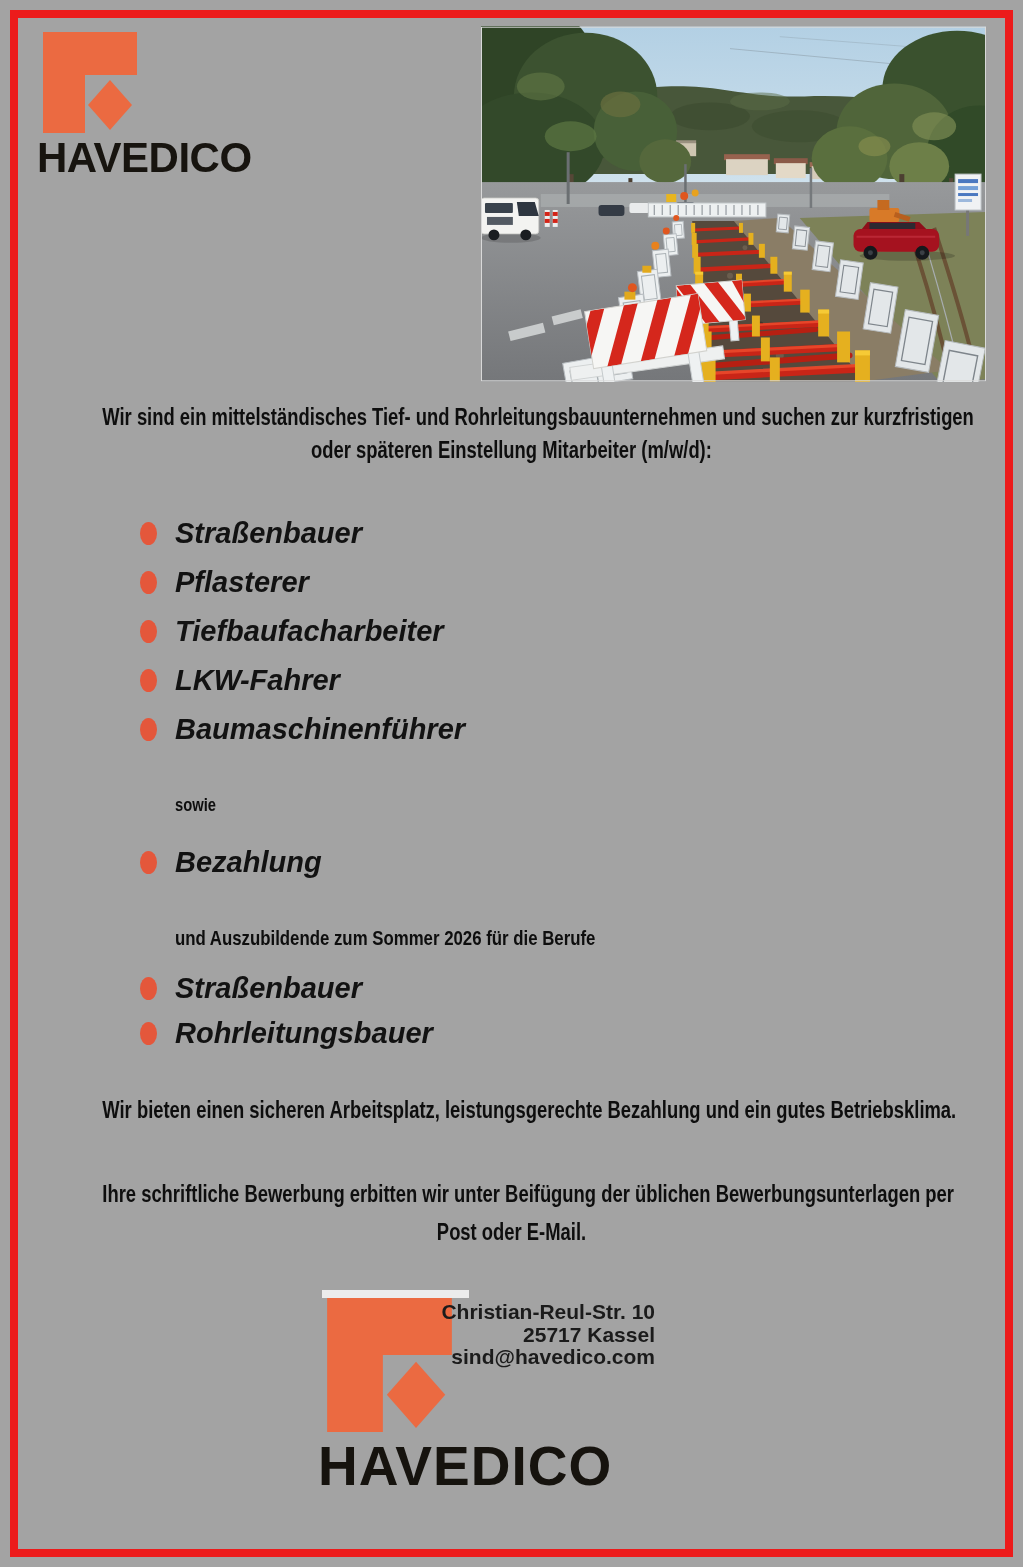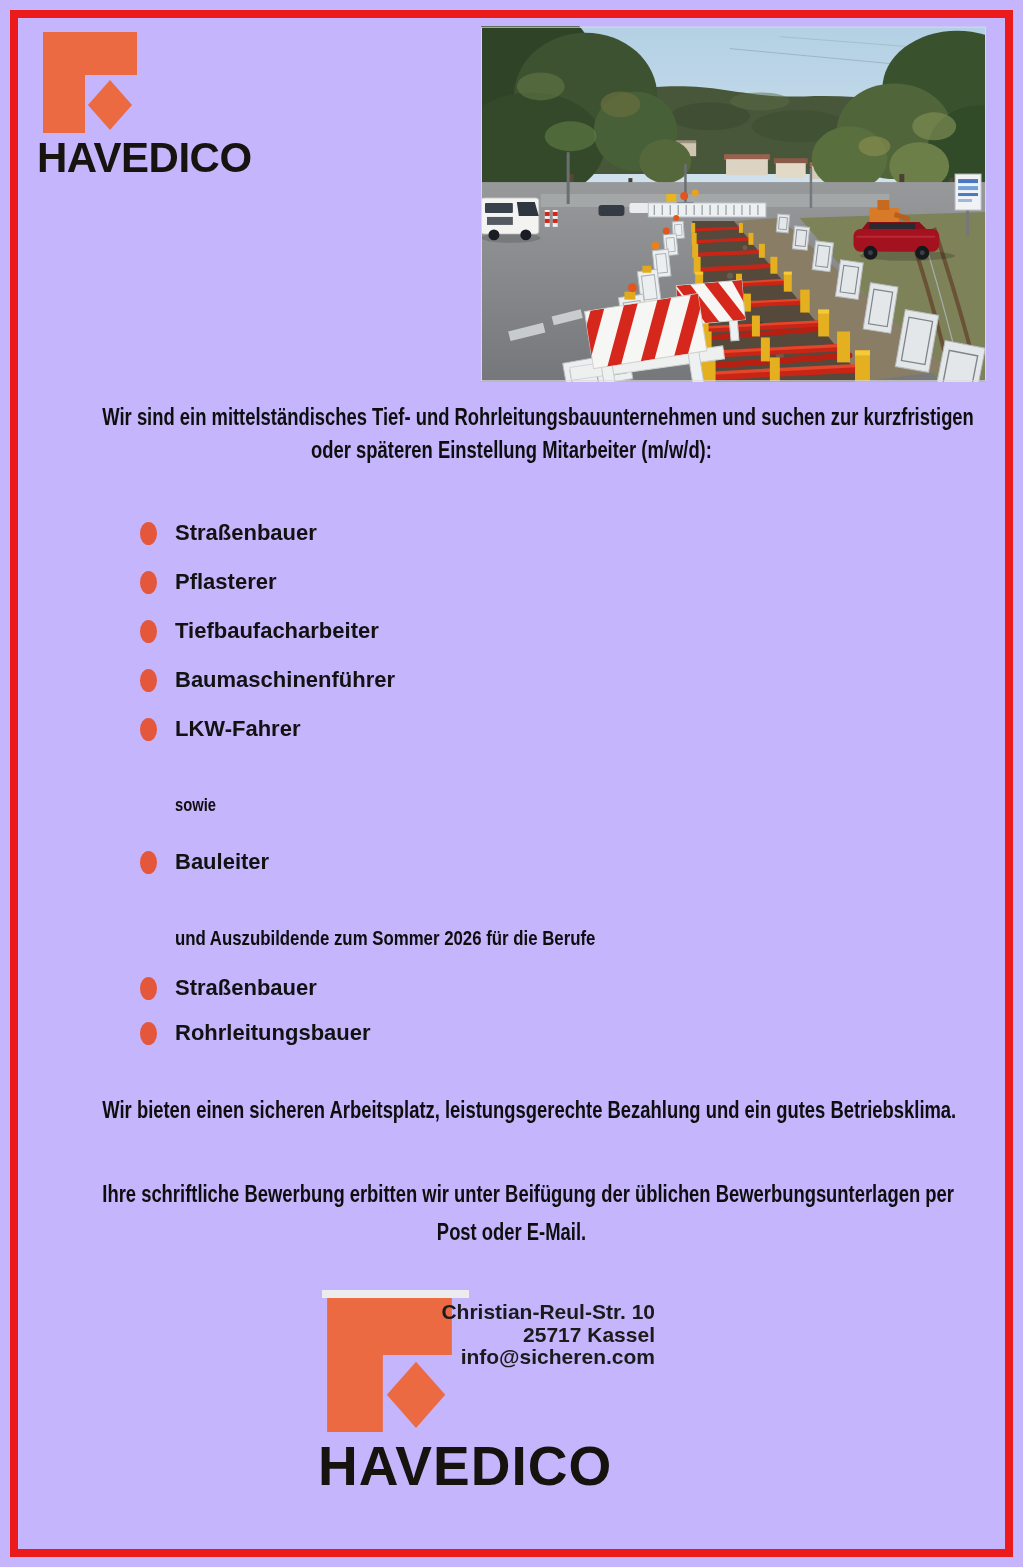--- a/index.html
+++ b/index.html
@@ -1,17 +1,17 @@
 <!DOCTYPE html>
 <html style="--accent-orange: #EB6A41; --bullet-orange: #E4573B; --border-red: #EC1B1B; --text-color: #141414;"><head>
 <meta charset="utf-8">
 <style>
   html,body{margin:0;padding:0;background:#ffffff;}
   .page{
-    position:relative;width:1023px;height:1567px;background:#c4b5fd;
+    position:relative;width:1023px;height:1567px;background:#a3a3a3;
     font-family:"Liberation Sans", sans-serif;color:var(--text-color,#141414);
     overflow:hidden;
   }
   .border-frame{
     position:absolute;left:10px;top:10px;right:10px;bottom:10px;
     border:8px solid var(--border-red,#EC1B1B);pointer-events:none;
   }
   
   .top-mark{position:absolute;left:43px;top:32px;width:94px;height:101px;}
   .top-word{
@@ -28,21 +28,21 @@
   .intro{position:absolute;left:0;top:401px;width:100%;line-height:33px;}
   
   ul.jobs{position:absolute;left:140px;margin:0;padding:0;list-style:none;}
   ul.jobs li{display:flex;align-items:center;height:34px;}
   ul.jobs.main li{margin-bottom:15px;}
   ul.jobs.azubi li{margin-bottom:11px;}
   .bullet{
     width:17px;height:23px;border-radius:50%;
     background:var(--bullet-orange,#E4573B);flex:0 0 17px;margin-right:18px;
   }
-  .job-label{font-size:22px;font-weight:bold;color:#121212;white-space:nowrap;}
+  .job-label{font-size:29px;font-weight:bold;color:#121212;white-space:nowrap;font-style:italic;}
   ul.jobs.main{top:516px;}
   .sowie{
     position:absolute;left:175px;top:795px;font-size:18px;font-weight:bold;
     transform:scaleX(0.82);transform-origin:left center;white-space:nowrap;color:#0e0e0e;
   }
   ul.jobs.leader{top:845px;}
   .azubi-intro{
     position:absolute;left:175px;top:926px;font-size:21px;font-weight:bold;
     transform:scaleX(0.8);transform-origin:left center;white-space:nowrap;color:#0e0e0e;
   }
@@ -425,34 +425,34 @@
     <li>
         <span class="bullet"></span>
         <span class="job-label">Pflasterer</span>
       </li>
     <li>
         <span class="bullet"></span>
         <span class="job-label">Tiefbaufacharbeiter</span>
       </li>
     <li>
         <span class="bullet"></span>
+        <span class="job-label">LKW-Fahrer</span>
+      </li>
+    <li>
+        <span class="bullet"></span>
         <span class="job-label">Baumaschinenführer</span>
       </li>
-    <li>
-        <span class="bullet"></span>
-        <span class="job-label">LKW-Fahrer</span>
-      </li>
   </ul>
 
   <div class="sowie">sowie</div>
 
   <ul class="jobs leader">
     <li>
         <span class="bullet"></span>
-        <span class="job-label">Bauleiter</span>
+        <span class="job-label">Bezahlung</span>
       </li>
   </ul>
 
   <div class="azubi-intro">und Auszubildende zum Sommer 2026 für die Berufe</div>
 
   <ul class="jobs azubi">
     <li>
         <span class="bullet"></span>
         <span class="job-label">Straßenbauer</span>
       </li>
@@ -471,16 +471,16 @@
   </div>
 
   <div class="footer-mark-shadow"></div>
   <svg class="footer-mark" viewBox="0 0 94 101" aria-hidden="true">
     <polygon points="0,0 94,0 94,43 42,43 42,101 0,101" fill="var(--accent-orange,#EB6A41)"></polygon>
     <polygon points="67,48 89,73 67,98 45,73" fill="var(--accent-orange,#EB6A41)"></polygon>
   </svg>
   <div class="footer-address">
     <div>Christian-Reul-Str. 10</div>
     <div>25717 Kassel</div>
-    <div>info@sicheren.com</div>
+    <div>sind@havedico.com</div>
   </div>
   <div class="footer-word">HAVEDICO</div>
 </div>
 
 </body></html>

